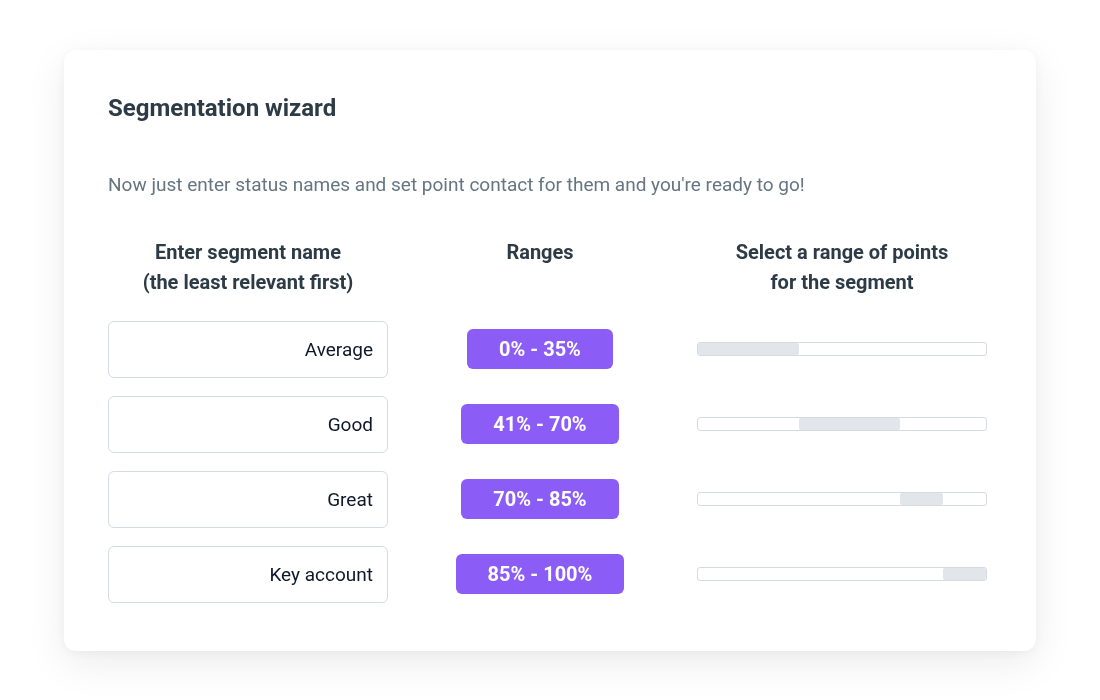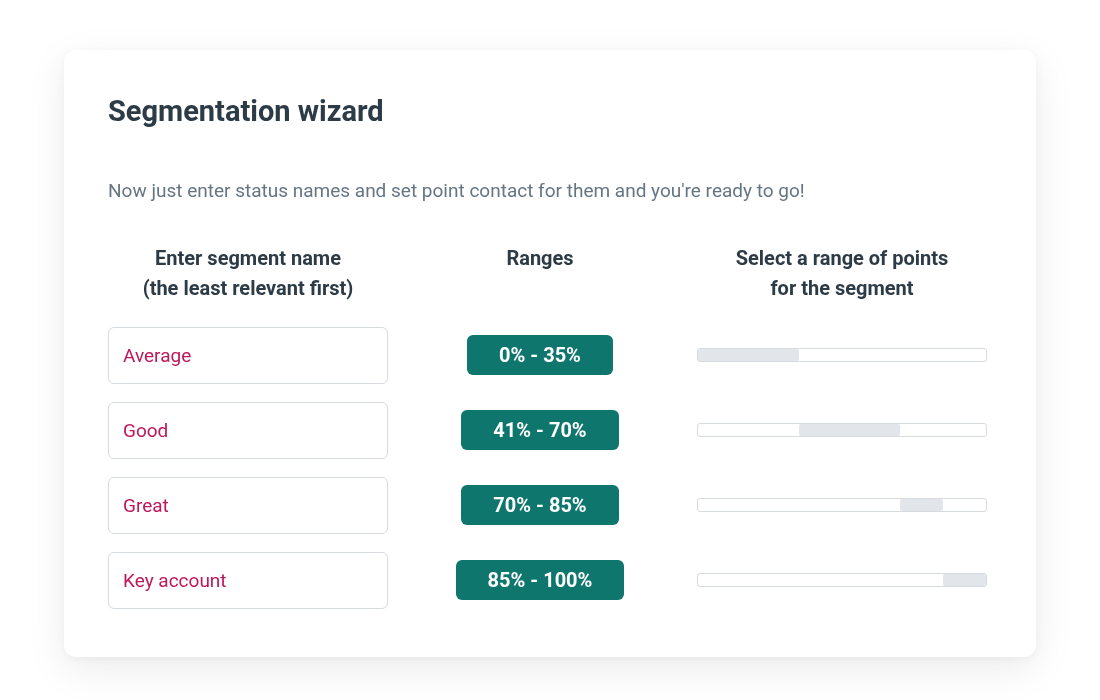--- a/index.html
+++ b/index.html
@@ -18,21 +18,21 @@
       padding-top: 50px;
     }
     .card {
       width: 972px;
       background: #ffffff;
       border-radius: 12px;
       box-shadow: 0 12px 40px rgba(0,0,0,0.08), 0 2px 8px rgba(0,0,0,0.04);
       padding: 44px 44px 48px 44px;
     }
     .title {
-      font-size: 29px;
+      font-size: 24px;
       font-weight: 700;
       color: #2d3b47;
       margin-bottom: 18px;
     }
     .description {
       font-size: 19px;
       line-height: 1.6;
       color: #657582;
       margin-bottom: 36px;
       max-width: 790px;
@@ -66,31 +66,32 @@
       display: grid;
       grid-template-columns: 280px 1fr 300px;
       gap: 20px;
       align-items: center;
     }
     .segment-input {
       border: 1.5px solid #d6dbe0;
       border-radius: 6px;
       padding: 16px 14px;
       font-size: 19px;
-      color: #be185d;
+      color: #0f172a;
       width: 100%;
       outline: none;
       font-family: inherit;
+      text-align: right;
     }
     .range-badge-wrap {
       display: flex;
       justify-content: center;
     }
     .range-badge {
-      background: #0f766e;
+      background: #8b5cf6;
       color: #fff;
       font-size: 20px;
       font-weight: 700;
       padding: 8px 32px;
       border-radius: 6px;
       display: inline-block;
       min-width: 130px;
       text-align: center;
     }
     .slider-wrap {

